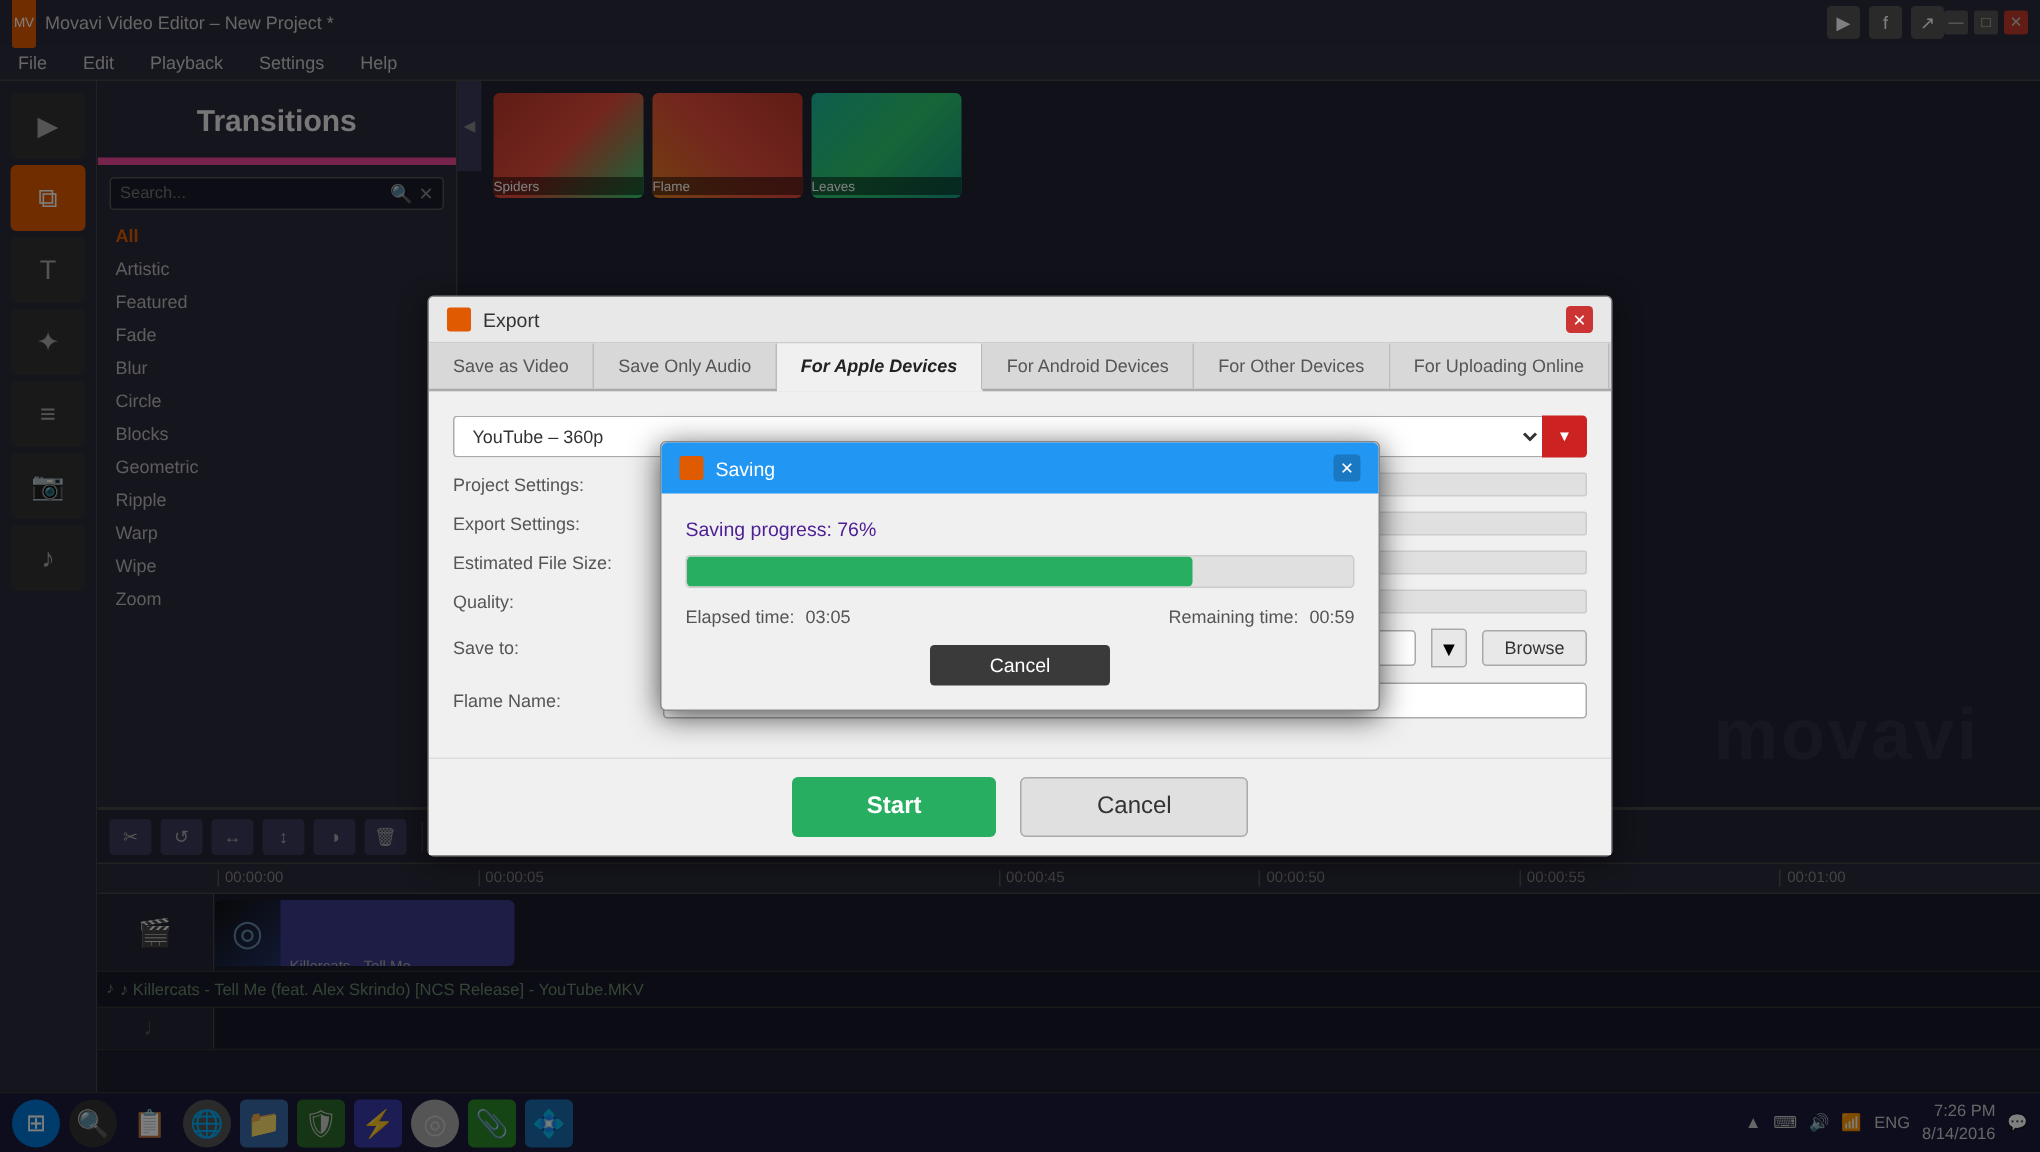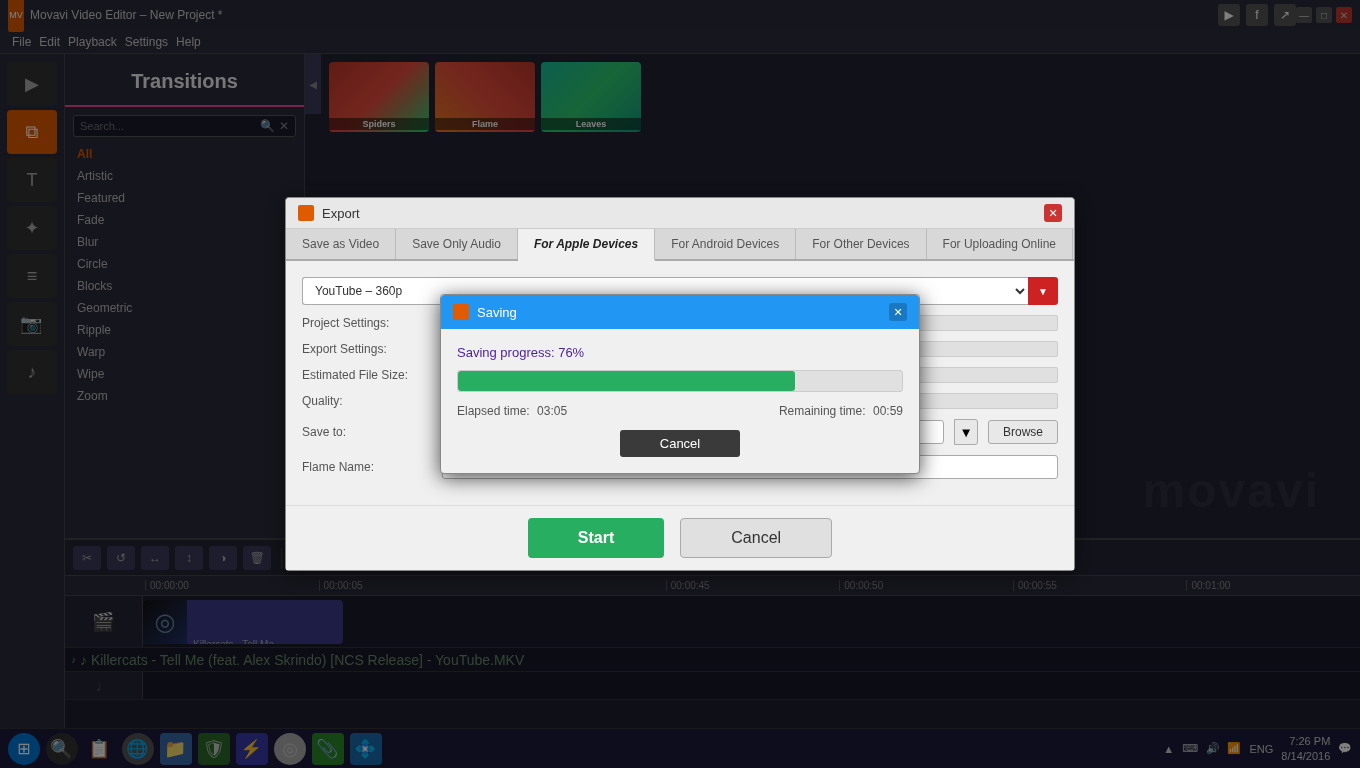--- a/index.html
+++ b/index.html
@@ -22,21 +22,21 @@
     .title-bar-btn { width: 16px; height: 16px; background: #555; border-radius: 2px; display: flex; align-items: center; justify-content: center; font-size: 10px; color: #ccc; cursor: pointer; }
     .title-bar-btn.close { background: #c0392b; }
 
     
     .menu-bar {
       height: 24px;
       background: #2d2d3e;
       display: flex;
       align-items: center;
       padding: 0 8px;
-      gap: 0;
+      gap: 16px;
       color: #ccc;
       font-size: 12px;
       border-bottom: 1px solid #444;
     }
     .menu-item { cursor: pointer; padding: 2px 4px; }
 
     
     .main-layout { display: flex; height: calc(768px - 30px - 24px - 30px); }
 
     
@@ -73,21 +73,21 @@
       background: #2a2a3a;
       border-right: 1px solid #444;
       padding: 8px 0;
     }
     .trans-title {
       font-size: 20px;
       font-weight: bold;
       color: #eee;
       text-align: center;
       padding: 8px 0 12px;
-      border-bottom: 2px solid #ec4899;
+      border-bottom: 5px solid #ec4899;
       margin-bottom: 8px;
     }
     .trans-search {
       display: flex;
       align-items: center;
       margin: 6px 8px;
       background: #1a1a2a;
       border: 1px solid #555;
       border-radius: 3px;
       padding: 3px 6px;
@@ -128,26 +128,24 @@
       position: relative;
     }
     .trans-thumb-1 { background: linear-gradient(135deg, #c0392b, #e74c3c, #2ecc71); }
     .trans-thumb-2 { background: linear-gradient(45deg, #e67e22, #e74c3c, #c0392b); }
     .trans-thumb-3 { background: linear-gradient(135deg, #1abc9c, #2ecc71, #16a085); }
     .trans-label {
       position: absolute;
       bottom: 2px;
       left: 0;
       right: 0;
-      text-align: center;
       font-size: 9px;
       color: white;
       background: rgba(0,0,0,0.5);
       padding: 1px 0;
-      font-weight: bold;
     }
     .movavi-logo {
       position: absolute;
       right: 40px;
       bottom: 20px;
       font-size: 48px;
       font-weight: bold;
       color: rgba(200,200,200,0.08);
       letter-spacing: 2px;
     }
@@ -693,21 +691,21 @@
             <div class="track-clip-thumb" style="background: linear-gradient(135deg, #111, #223366); display:flex; align-items:center; justify-content:center;">
               <span style="color:#6688aa;font-size:24px;">◎</span>
             </div>
             <div class="track-clip-label">Killercats - Tell Me</div>
           </div>
         </div>
       </div>
 
       <div style="height:24px; background:#181828; border-bottom:1px solid #333; display:flex; align-items:center; padding-left:6px;">
         <span style="font-size:10px; color:#6a8a6a;">♪</span>
-        <span style="font-size:14px; color:#6a8a6a; margin-left:4px;">♪ Killercats - Tell Me (feat. Alex Skrindo) [NCS Release] - YouTube.MKV</span>
+        <span style="font-size:11px; color:#6a8a6a; margin-left:4px;">♪ Killercats - Tell Me (feat. Alex Skrindo) [NCS Release] - YouTube.MKV</span>
       </div>
 
       <div class="audio-track-row">
         <div class="audio-track-label">♩</div>
         <div class="audio-track-content"></div>
       </div>
     </div>
   </div>
 </div>
 

